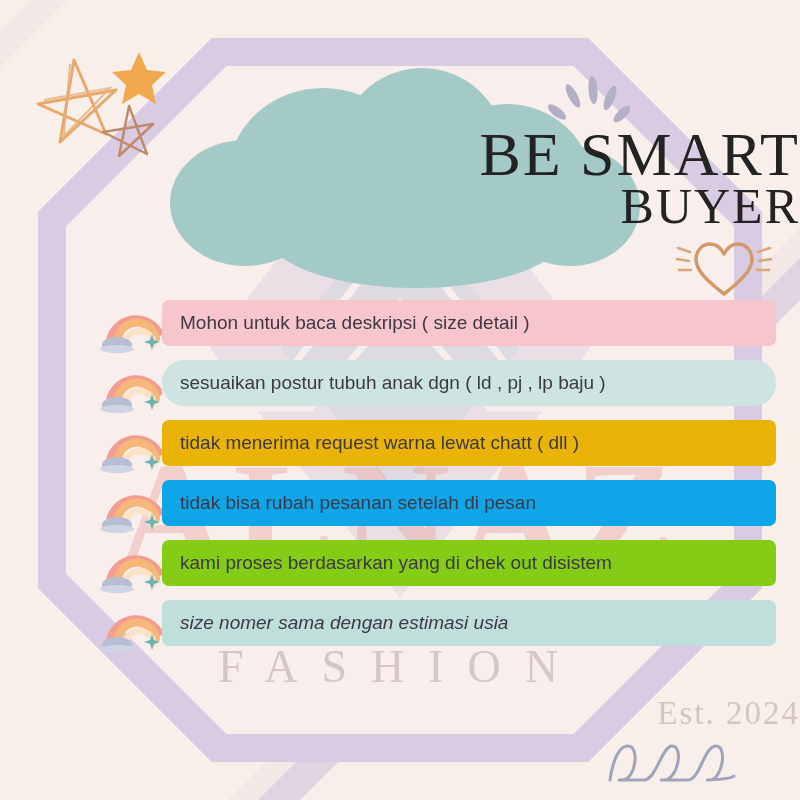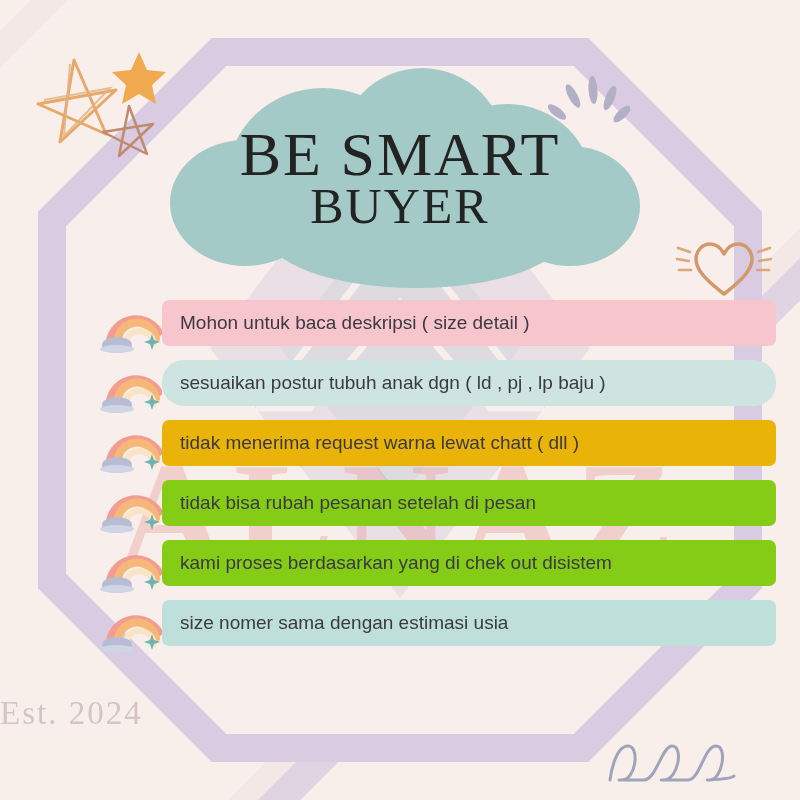--- a/index.html
+++ b/index.html
@@ -49,34 +49,34 @@
     pointer-events:none;
   }
   .wm-fashion{
     position:absolute;left:0;right:0;top:640px;text-align:center;
     font-family:"Liberation Serif", serif;
     font-size:46px;letter-spacing:24px;
     color:rgba(186,166,170,.55);
     pointer-events:none;
   }
   .wm-est{
-    position:absolute;left:0;right:0;top:695px;text-align:left;
+    position:absolute;left:0;right:0;top:695px;text-align:right;
     font-family:"Liberation Serif", serif;
     font-size:33px;letter-spacing:2px;
     color:rgba(186,166,170,.6);
     pointer-events:none;
   }
 
   
   .cloud{position:absolute;left:170px;top:68px;width:470px;height:200px;}
   .cloud i{position:absolute;background:#A3CAC6;border-radius:50%;display:block;}
 
   
   .title{
-    position:absolute;left:0;right:0;top:126px;text-align:center;
+    position:absolute;left:0;right:0;top:126px;text-align:right;
     font-family:"Liberation Serif", serif;
     color:#232323;line-height:.92;
     pointer-events:none;
   }
   .title .l1{display:block;font-size:62px;letter-spacing:2px;}
   .title .l2{display:block;font-size:50px;letter-spacing:2px;}
 
   
   .rules{position:absolute;left:100px;top:300px;width:610px;}
   .rule{position:relative;height:57px;margin-bottom:3px;}
@@ -113,20 +113,21 @@
   <div class="octo"></div>
   <div class="octo-in"></div>
 
   <svg class="logo-mark" viewBox="0 0 420 560">
     <polygon points="210,20 400,270 210,520 20,270" fill="#C9B8D6" opacity="0.5"></polygon>
     <polygon points="210,120 330,270 210,420 90,270" fill="#A9C6C8" opacity="0.45"></polygon>
     <path d="M210,150 L350,330 L300,330 L210,225 L120,330 L70,330 Z" fill="none" stroke="#FFF3F2" stroke-width="7" opacity="0.85"></path>
   </svg>
 
   <div class="wm-alnaz">ALNAZ</div>
+  <div class="wm-fashion">FASHION</div>
   <div class="wm-est">Est. 2024</div>
 
   <div class="cloud">
     <i style="left:0;top:72px;width:150px;height:126px;"></i>
     <i style="left:58px;top:20px;width:190px;height:178px;"></i>
     <i style="left:168px;top:0;width:168px;height:170px;"></i>
     <i style="left:252px;top:36px;width:170px;height:162px;"></i>
     <i style="left:330px;top:78px;width:140px;height:120px;"></i>
     <i style="left:96px;top:110px;width:300px;height:110px;"></i>
   </div>
@@ -229,21 +230,21 @@
       <svg class="rainbow" viewBox="0 0 62 58">
         <path d="M10 50 A26 26 0 0 1 58 36" fill="none" stroke="#F29C92" stroke-width="9" stroke-linecap="round"></path>
         <path d="M18 50 A18 18 0 0 1 56 42" fill="none" stroke="#F6B878" stroke-width="8" stroke-linecap="round"></path>
         <path d="M25 51 A11 11 0 0 1 54 48" fill="none" stroke="#FBE3C6" stroke-width="6" stroke-linecap="round"></path>
         <ellipse cx="17" cy="49" rx="15" ry="8" fill="#B7BDD4"></ellipse>
         <ellipse cx="17" cy="53" rx="17" ry="4" fill="#CFD5E4"></ellipse>
       </svg>
       <svg class="spark" viewBox="0 0 16 16">
         <path d="M8 0 L10 6 L16 8 L10 10 L8 16 L6 10 L0 8 L6 6 Z" fill="#6FB3AE"></path>
       </svg>
-      <div class="bar" style="background:#84cc16;">
+      <div class="bar" style="background:#0ea5e9;">
         <span>tidak bisa rubah pesanan setelah di pesan</span>
       </div>
     </div>
 
     <div class="rule">
       <svg class="rainbow" viewBox="0 0 62 58">
         <path d="M10 50 A26 26 0 0 1 58 36" fill="none" stroke="#F29C92" stroke-width="9" stroke-linecap="round"></path>
         <path d="M18 50 A18 18 0 0 1 56 42" fill="none" stroke="#F6B878" stroke-width="8" stroke-linecap="round"></path>
         <path d="M25 51 A11 11 0 0 1 54 48" fill="none" stroke="#FBE3C6" stroke-width="6" stroke-linecap="round"></path>
         <ellipse cx="17" cy="49" rx="15" ry="8" fill="#B7BDD4"></ellipse>
@@ -261,20 +262,20 @@
       <svg class="rainbow" viewBox="0 0 62 58">
         <path d="M10 50 A26 26 0 0 1 58 36" fill="none" stroke="#F29C92" stroke-width="9" stroke-linecap="round"></path>
         <path d="M18 50 A18 18 0 0 1 56 42" fill="none" stroke="#F6B878" stroke-width="8" stroke-linecap="round"></path>
         <path d="M25 51 A11 11 0 0 1 54 48" fill="none" stroke="#FBE3C6" stroke-width="6" stroke-linecap="round"></path>
         <ellipse cx="17" cy="49" rx="15" ry="8" fill="#B7BDD4"></ellipse>
         <ellipse cx="17" cy="53" rx="17" ry="4" fill="#CFD5E4"></ellipse>
       </svg>
       <svg class="spark" viewBox="0 0 16 16">
         <path d="M8 0 L10 6 L16 8 L10 10 L8 16 L6 10 L0 8 L6 6 Z" fill="#6FB3AE"></path>
       </svg>
-      <div class="bar" style="background:#BFE0DA;">
+      <div class="bar" style="background:#BFE0DA;font-style:italic;">
         <span>size nomer sama dengan estimasi usia</span>
       </div>
     </div>
 
   </div>
 
 </div>
 
 </body></html>

